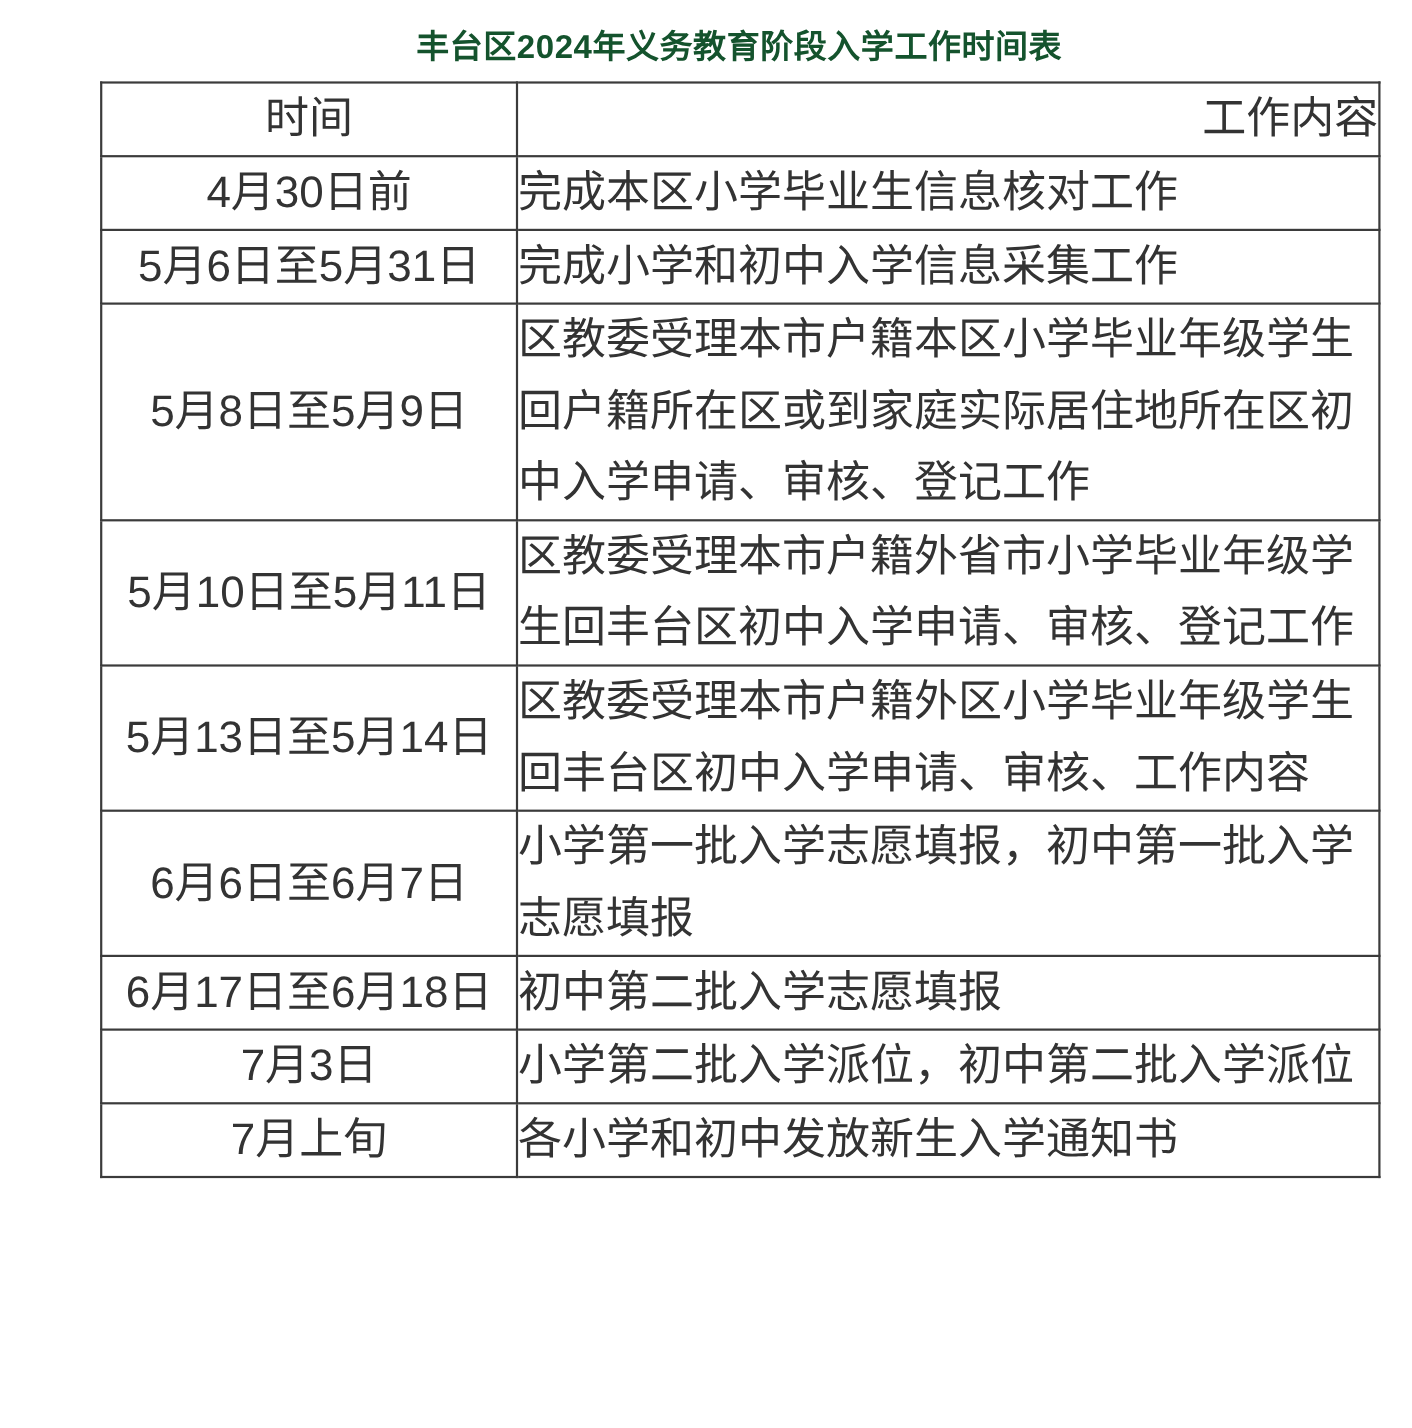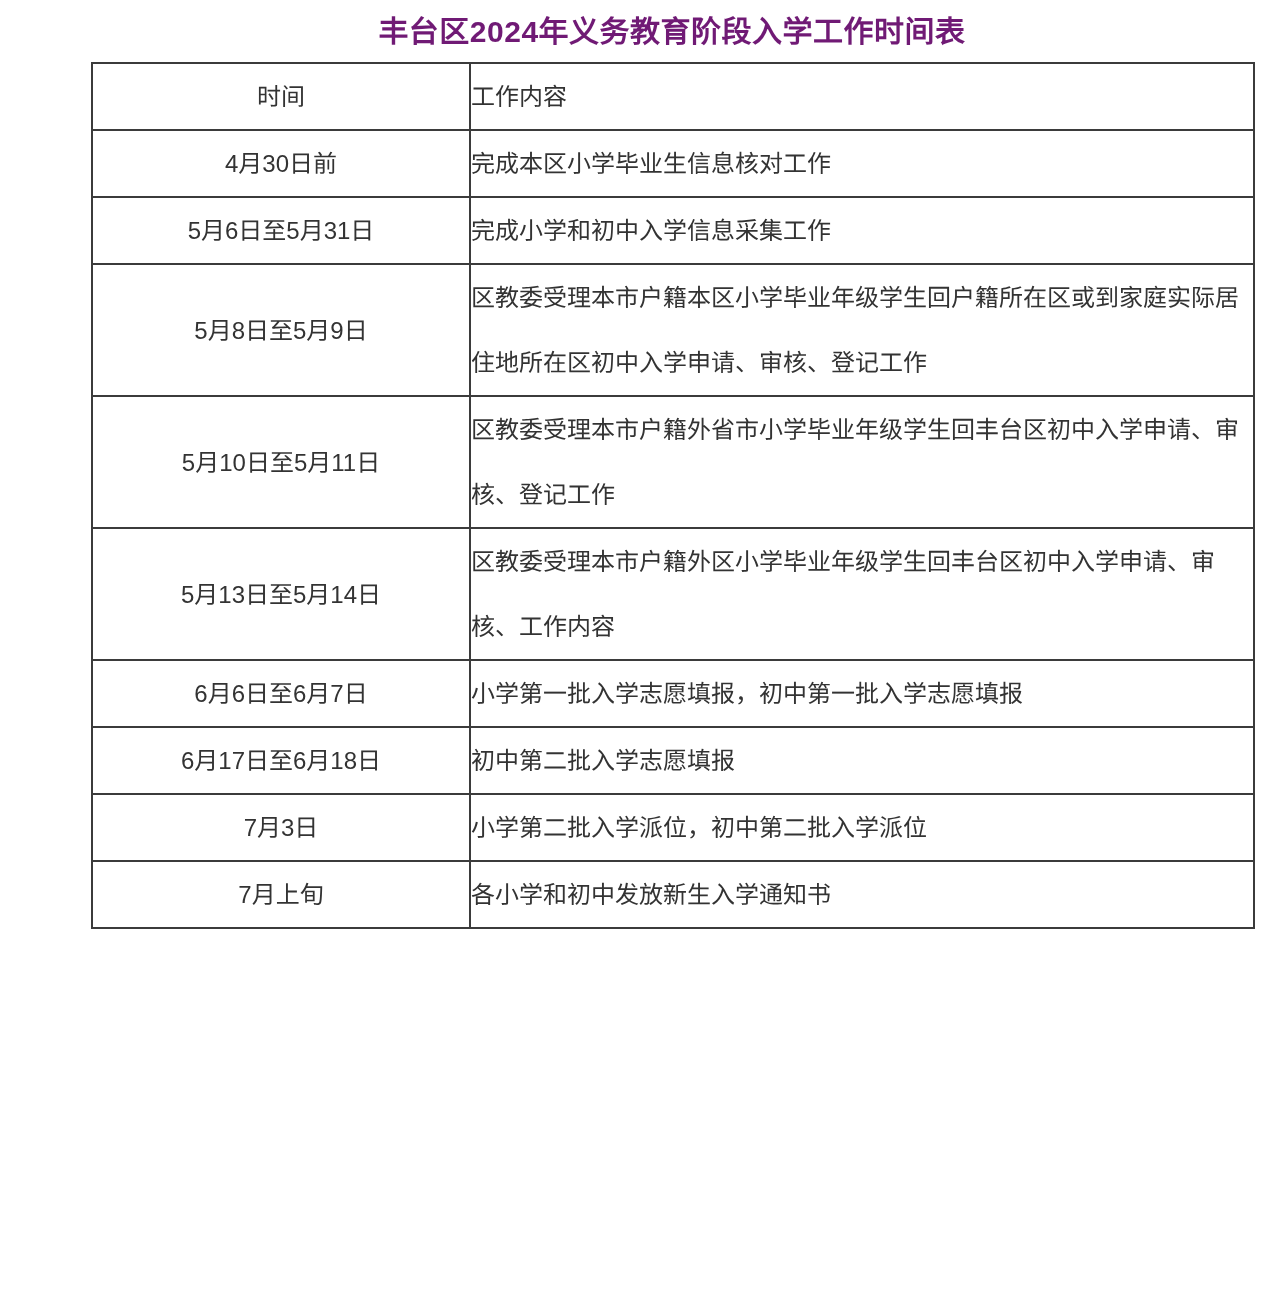--- a/index.html
+++ b/index.html
@@ -11,53 +11,53 @@
   }
   .page {
     position: relative;
     width: 1284px;
     height: 1298px;
     background: #ffffff;
     overflow: hidden;
   }
   .doc-title {
     width: 1162px;
-    margin: 8px 0 6px 91px;
+    margin: 20px 0 6px 91px;
     text-align: center;
     font-size: 30px;
     font-weight: bold;
     line-height: 48px;
-    color: #701a75;
+    color: #14532d;
     letter-spacing: 0.5px;
   }
   table.schedule {
     border-collapse: collapse;
     table-layout: fixed;
     margin-left: 91px;
     width: 1162px;
     background: #ffffff;
   }
   col.col-time { width: 378px; }
   col.col-task { width: 784px; }
   table.schedule th,
   table.schedule td {
     border: 2px solid #3b3b3b;
-    font-size: 24px;
+    font-size: 40px;
     font-weight: normal;
     line-height: 65px;
     padding: 0;
     vertical-align: middle;
     color: #333333;
     word-break: break-all;
   }
   th.time, td.time {
     text-align: center;
   }
   th.task {
-    text-align: left;
+    text-align: right;
   }
   td.task {
     text-align: left;
     padding-left: 3px;
     border-radius: 28px;
   }
 </style>
 </head>
 <body>
 

